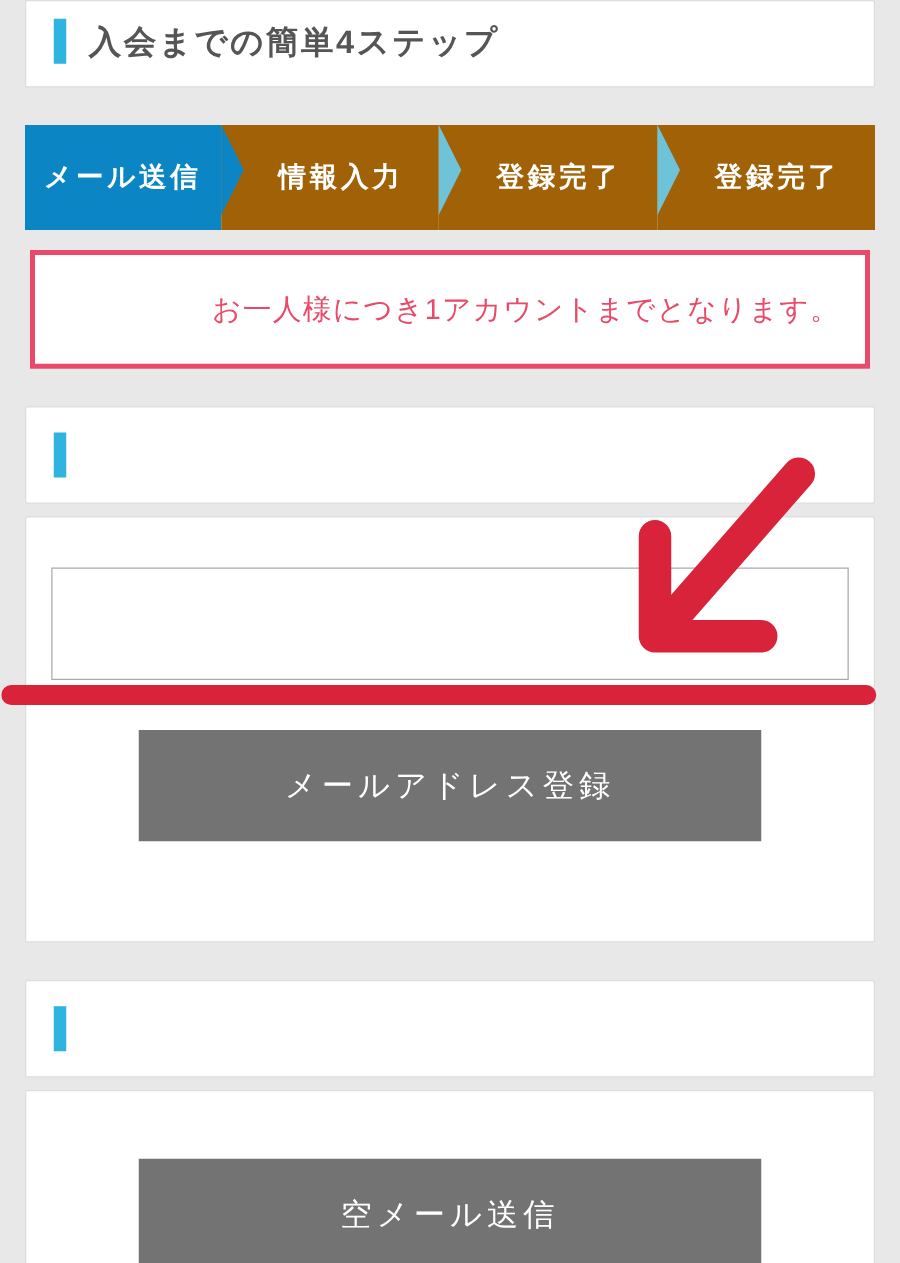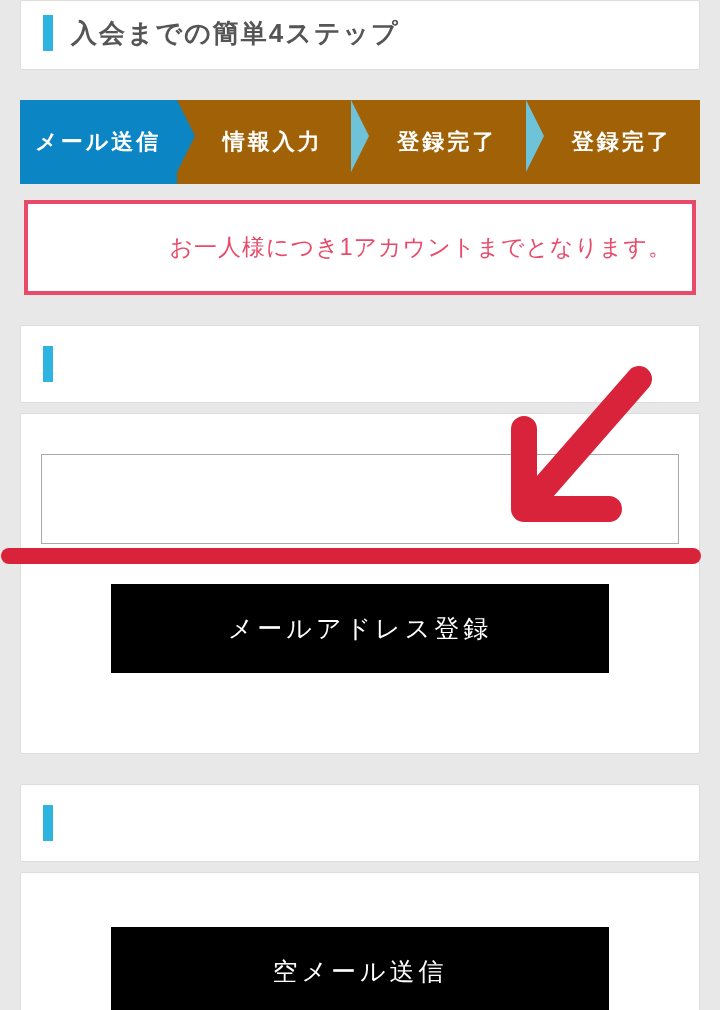--- a/index.html
+++ b/index.html
@@ -91,21 +91,21 @@
       height: 90px;
       border: 1px solid #aaa;
       font-size: 20px;
       padding: 0 15px;
       background: #fff;
     }
     .btn {
       display: block;
       width: 78%;
       margin: 40px auto 0 auto;
-      background: #000000;
+      background: #737373;
       color: #fff;
       border: none;
       padding: 28px 0;
       font-size: 25px;
       letter-spacing: 4px;
       text-align: center;
       cursor: pointer;
     }
     .arrow-annotation {
       position: absolute;

